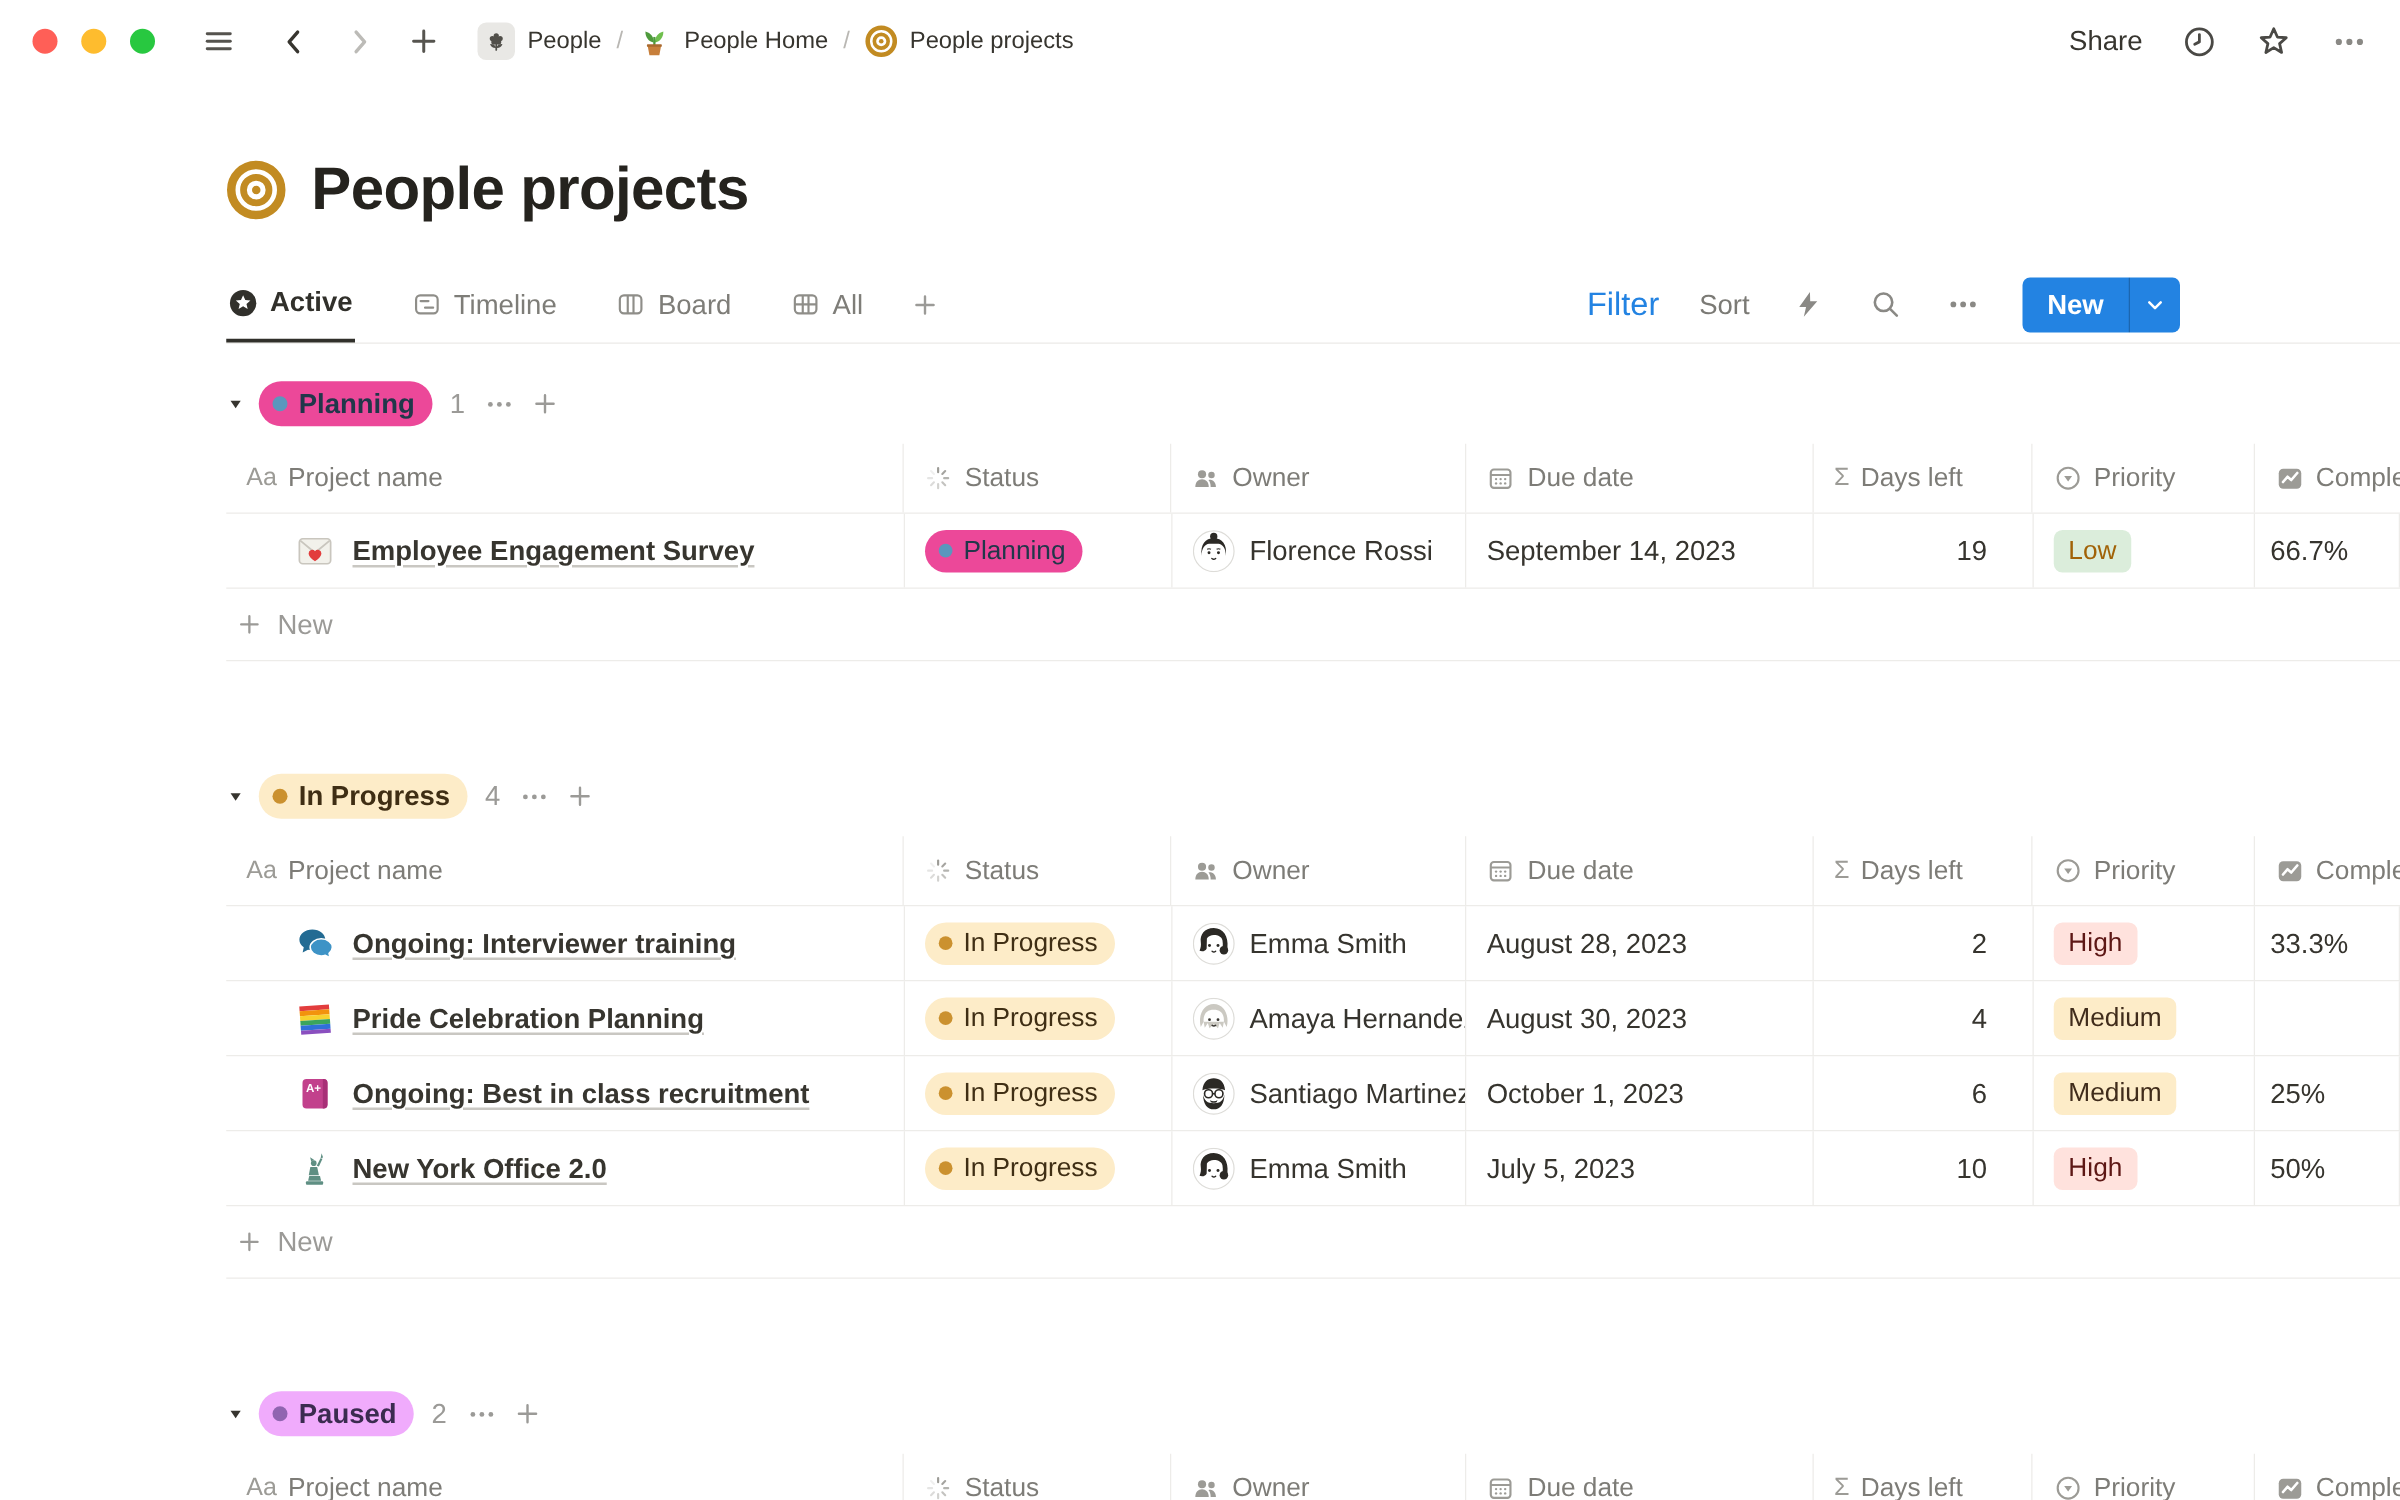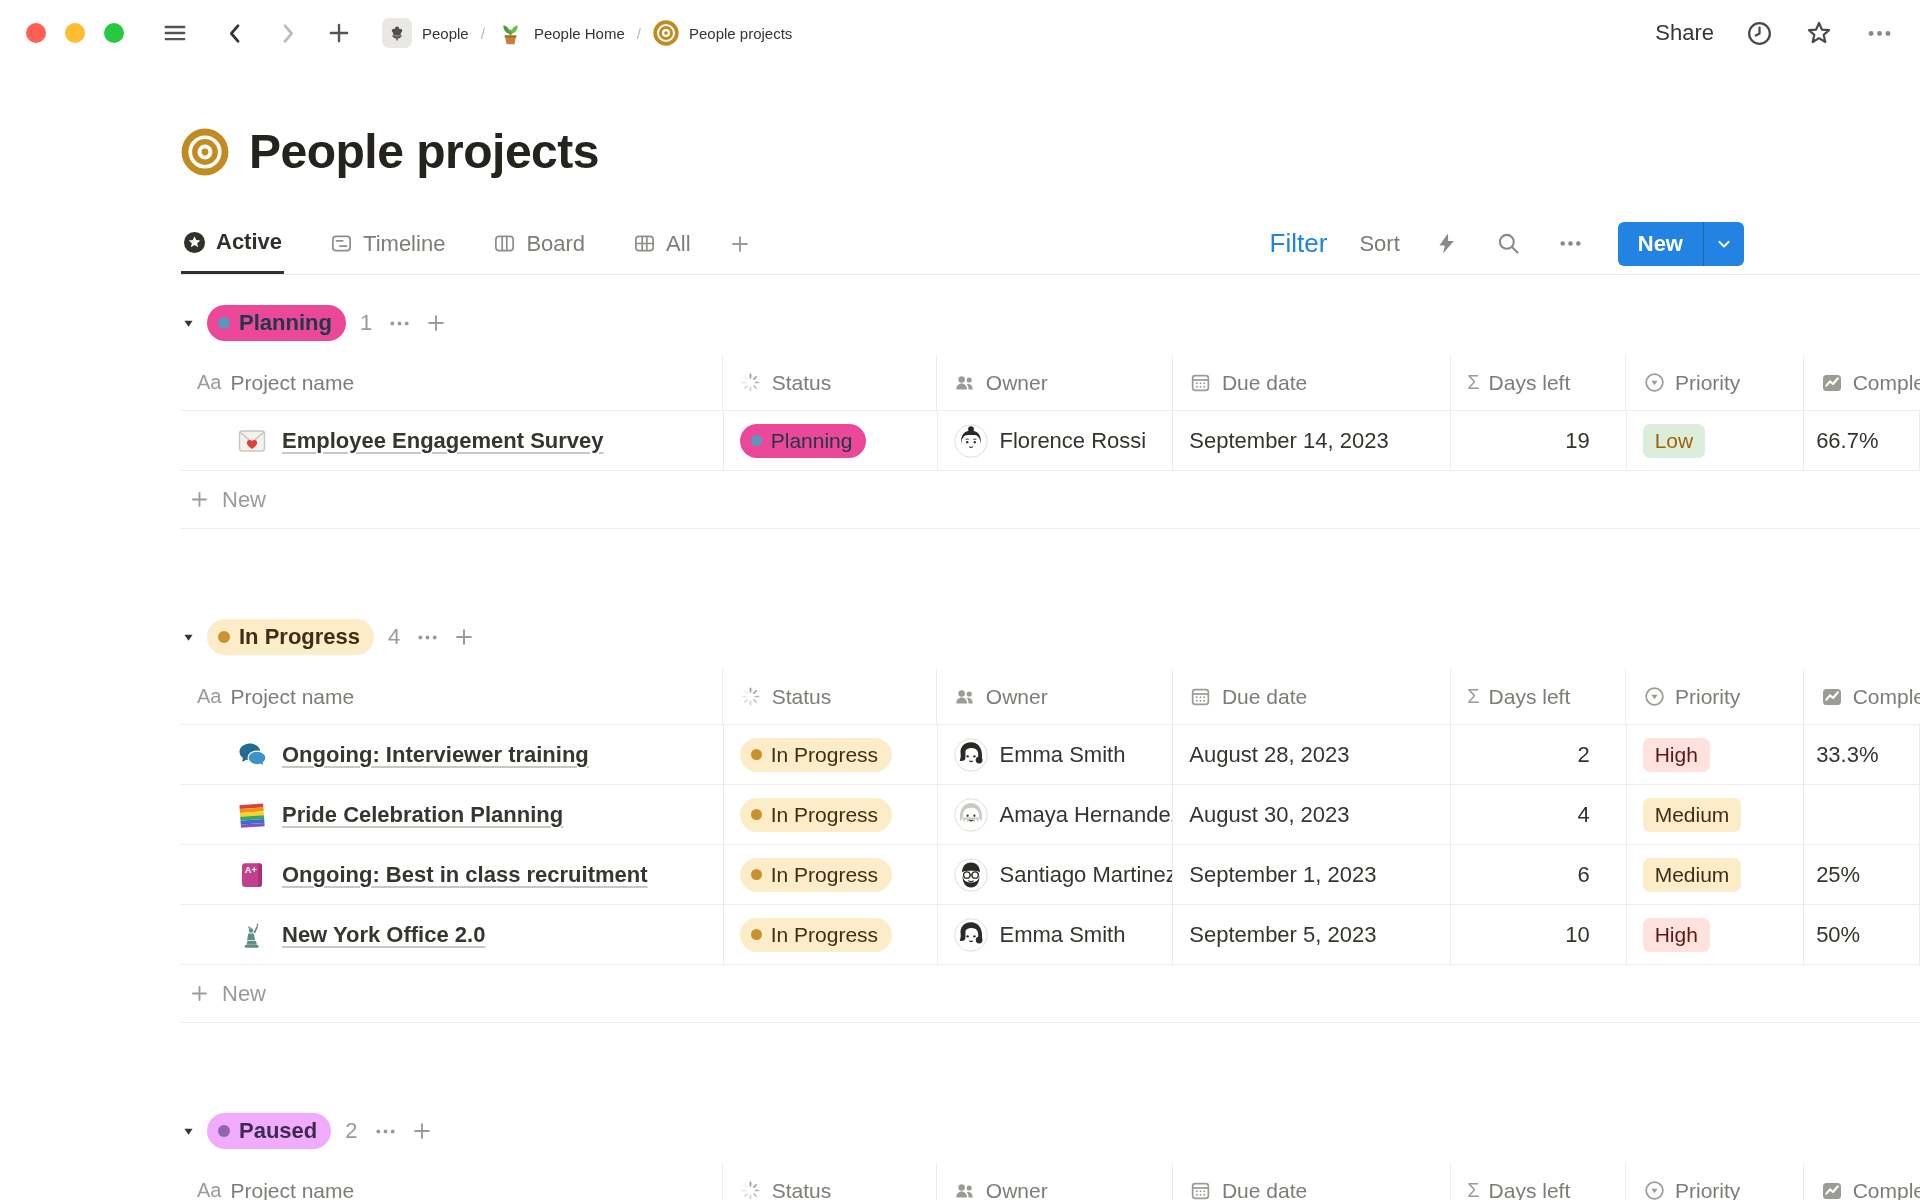--- a/index.html
+++ b/index.html
@@ -7,21 +7,21 @@
     font-family:"Liberation Sans","DejaVu Sans",sans-serif; color:#36342E; }
 
   
   .topbar { height:66px; display:flex; align-items:center; padding:0 26px; background:#fff; }
   .lights { display:flex; gap:19px; align-items:center; }
   .light { width:20px; height:20px; border-radius:50%; }
   .light.red{ background:#FF5F57; } .light.yellow{ background:#FEBC2E; } .light.green{ background:#28C840; }
   .tb-ic { display:inline-flex; align-items:center; justify-content:center; width:30px; height:30px; cursor:pointer; }
   .burger { margin-left:36px; }
   .nav-back { margin-left:30px; } .nav-fwd { margin-left:22px; } .tb-plus { margin-left:22px; }
-  .crumbs { display:flex; align-items:center; margin-left:20px; font-size:15px; color:#37352F; }
+  .crumbs { display:flex; align-items:center; margin-left:20px; font-size:19px; color:#37352F; }
   .crumb { display:flex; align-items:center; gap:10px; padding:4px 8px; border-radius:6px; cursor:pointer; }
   .crumb-sep { color:#B9B7B3; margin:0 4px; }
   .badge { width:30px; height:30px; border-radius:7px; background:#E9E8E5; display:inline-flex; align-items:center; justify-content:center; }
   .spacer { flex:1; }
   .tb-right { display:flex; align-items:center; gap:30px; }
   .share { font-size:22px; color:#37352F; cursor:pointer; }
 
   
   .content { padding-left:181px; }
   .title-row { margin-top:58px; display:flex; align-items:center; gap:20px; }
@@ -729,21 +729,21 @@
             </span>
         </div>
         <div class="td c-owner">
           <span class="avatar">
               <svg width="34" height="34">
                 <use href="#av-santiago"></use>
               </svg>
             </span>
           <span>Santiago Martinez</span>
         </div>
-        <div class="td c-due">September 1, 2023</div>
+        <div class="td c-due">October 1, 2023</div>
         <div class="td c-days">6</div>
         <div class="td c-priority">
             <span class="ppill p-medium">Medium</span>
           </div>
         <div class="td c-completion">25%</div>
       </div>
 
       <div class="trow">
         <div class="td c-name">
           <span class="ricon">
@@ -760,21 +760,21 @@
             </span>
         </div>
         <div class="td c-owner">
           <span class="avatar">
               <svg width="34" height="34">
                 <use href="#av-emma"></use>
               </svg>
             </span>
           <span>Emma Smith</span>
         </div>
-        <div class="td c-due">September 5, 2023</div>
+        <div class="td c-due">July 5, 2023</div>
         <div class="td c-days">10</div>
         <div class="td c-priority">
             <span class="ppill p-high">High</span>
           </div>
         <div class="td c-completion">50%</div>
       </div>
 
       <div class="newrow">
         <span>
             <svg width="21" height="21">

